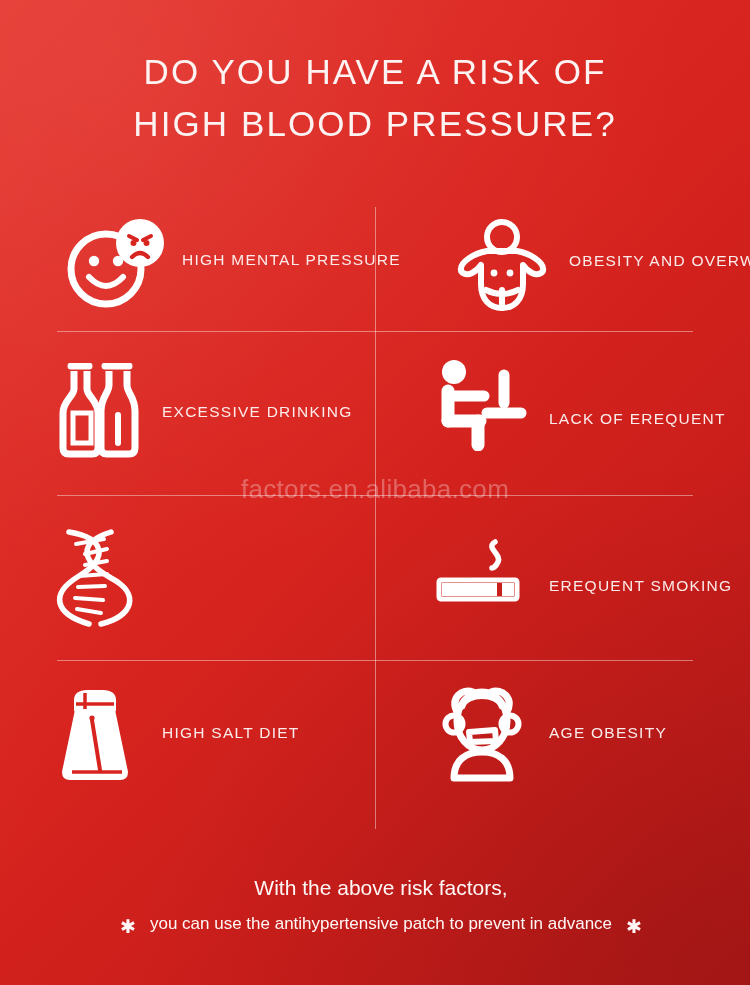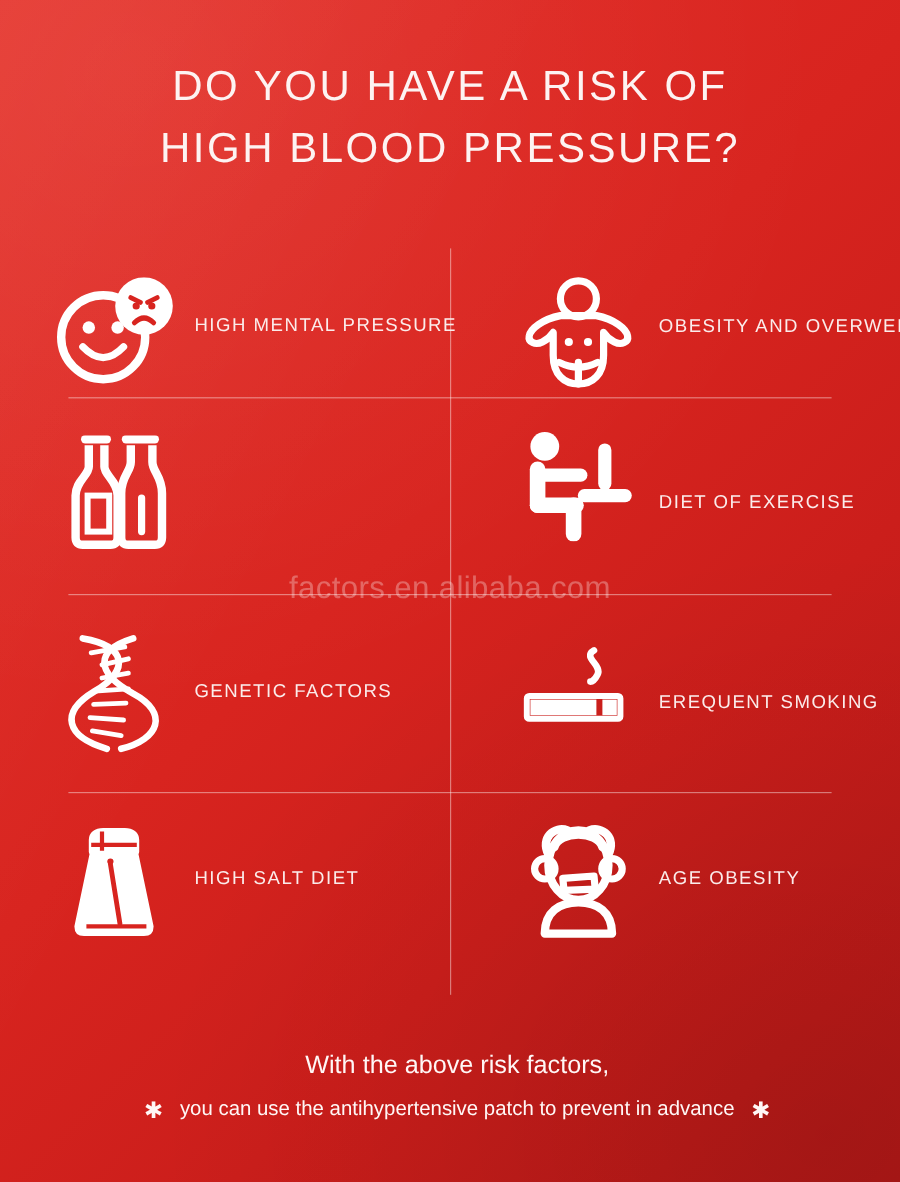--- a/index.html
+++ b/index.html
@@ -79,21 +79,21 @@
   .hdivider.h3 { top: 470px; }
 
   .cell {
     position: absolute;
     width: 375px;
     display: flex;
     align-items: center;
   }
   .cell.left  { left: 0; }
   .cell.right { left: 375px; }
-  .r1 { top: 16px;   height: 141px; }
+  .r1 { top: 4px;   height: 141px; padding-left: 20px; }
   .r2 { top: 141px; height: 164px; }
   .r3 { top: 305px; height: 165px; }
   .r4 { top: 458px; height: 170px; }
 
   .icon-wrap {
     width: 130px;
     min-width: 130px;
     display: flex;
     align-items: center;
     justify-content: center;
@@ -250,40 +250,41 @@
           <path d="M22 3 L40 3" stroke="#fff" stroke-width="7" stroke-linecap="round"></path>
           <path d="M25 8 L25 26 C25 33 14 38 14 50 L14 85 C14 89 16 91 20 91 L43 91 C47 91 49 89 49 85 L49 50 C49 38 38 33 38 26 L38 8" fill="none" stroke="#fff" stroke-width="7" stroke-linejoin="round"></path>
 
           <rect x="24" y="50" width="18" height="30" fill="none" stroke="#fff" stroke-width="5"></rect>
 
           <path d="M56 3 L80 3" stroke="#fff" stroke-width="7" stroke-linecap="round"></path>
           <path d="M60 8 L60 22 C60 30 52 34 52 48 L52 85 C52 89 54 91 58 91 L80 91 C84 91 86 89 86 85 L86 48 C86 34 78 30 78 22 L78 8" fill="none" stroke="#fff" stroke-width="7" stroke-linejoin="round"></path>
           <path d="M69 52 L69 80" stroke="#fff" stroke-width="6" stroke-linecap="round"></path>
         </svg>
       </div>
+      <div class="cell-label">EXCESSIVE DRINKING</div>
     </div>
 
     <div class="cell right r2">
       <div class="icon-wrap">
         <svg width="90" height="92" viewBox="0 0 90 92">
 
           <circle cx="17" cy="13" r="12" fill="#fff"></circle>
 
           <path d="M11 32 L11 62" stroke="#fff" stroke-width="13" stroke-linecap="round"></path>
           <path d="M14 37 L47 37" stroke="#fff" stroke-width="11" stroke-linecap="round"></path>
 
           <path d="M11 62 L43 62" stroke="#fff" stroke-width="13" stroke-linecap="round"></path>
 
           <path d="M41 62 L41 86" stroke="#fff" stroke-width="13" stroke-linecap="round"></path>
 
           <path d="M67 16 L67 44" stroke="#fff" stroke-width="11" stroke-linecap="round"></path>
           <path d="M50 54 L84 54" stroke="#fff" stroke-width="11" stroke-linecap="round"></path>
         </svg>
       </div>
-      <div class="cell-label">DIET OF EXERCISE</div>
+      <div class="cell-label">LACK OF EREQUENT</div>
     </div>
 
     <div class="cell left r3">
       <div class="icon-wrap">
         <svg width="92" height="108" viewBox="0 0 92 108">
           <g fill="none" stroke="#fff" stroke-width="5.5" stroke-linecap="round">
 
             <path d="M20 8 C56 14 60 34 30 52 C0 70 6 90 40 100"></path>
 
             <path d="M62 8 C30 18 30 36 62 54 C92 70 84 92 52 100"></path>
@@ -291,21 +292,20 @@
             <path d="M27 20 L55 15" stroke-width="4"></path>
             <path d="M36 30 L58 25" stroke-width="4"></path>
             <path d="M36 41 L58 37" stroke-width="4"></path>
             <path d="M30 52 L58 50" stroke-width="4"></path>
             <path d="M29 63 L56 62" stroke-width="4"></path>
             <path d="M26 74 L54 76" stroke-width="4"></path>
             <path d="M28 85 L52 89" stroke-width="4"></path>
           </g>
         </svg>
       </div>
-      <div class="cell-label">GENETIC FACTORS</div>
     </div>
 
     <div class="cell right r3">
       <div class="icon-wrap">
         <svg width="92" height="70" viewBox="0 0 92 70">
 
           <path d="M59 4 C49 10 66 16 62 24 C59 30 56 30 56 30" fill="none" stroke="#fff" stroke-width="5.5" stroke-linecap="round"></path>
 
           <rect x="3" y="42" width="78" height="19" rx="2" fill="none" stroke="#fff" stroke-width="5"></rect>
           <rect x="6" y="45" width="55" height="13" fill="#fff"></rect>

